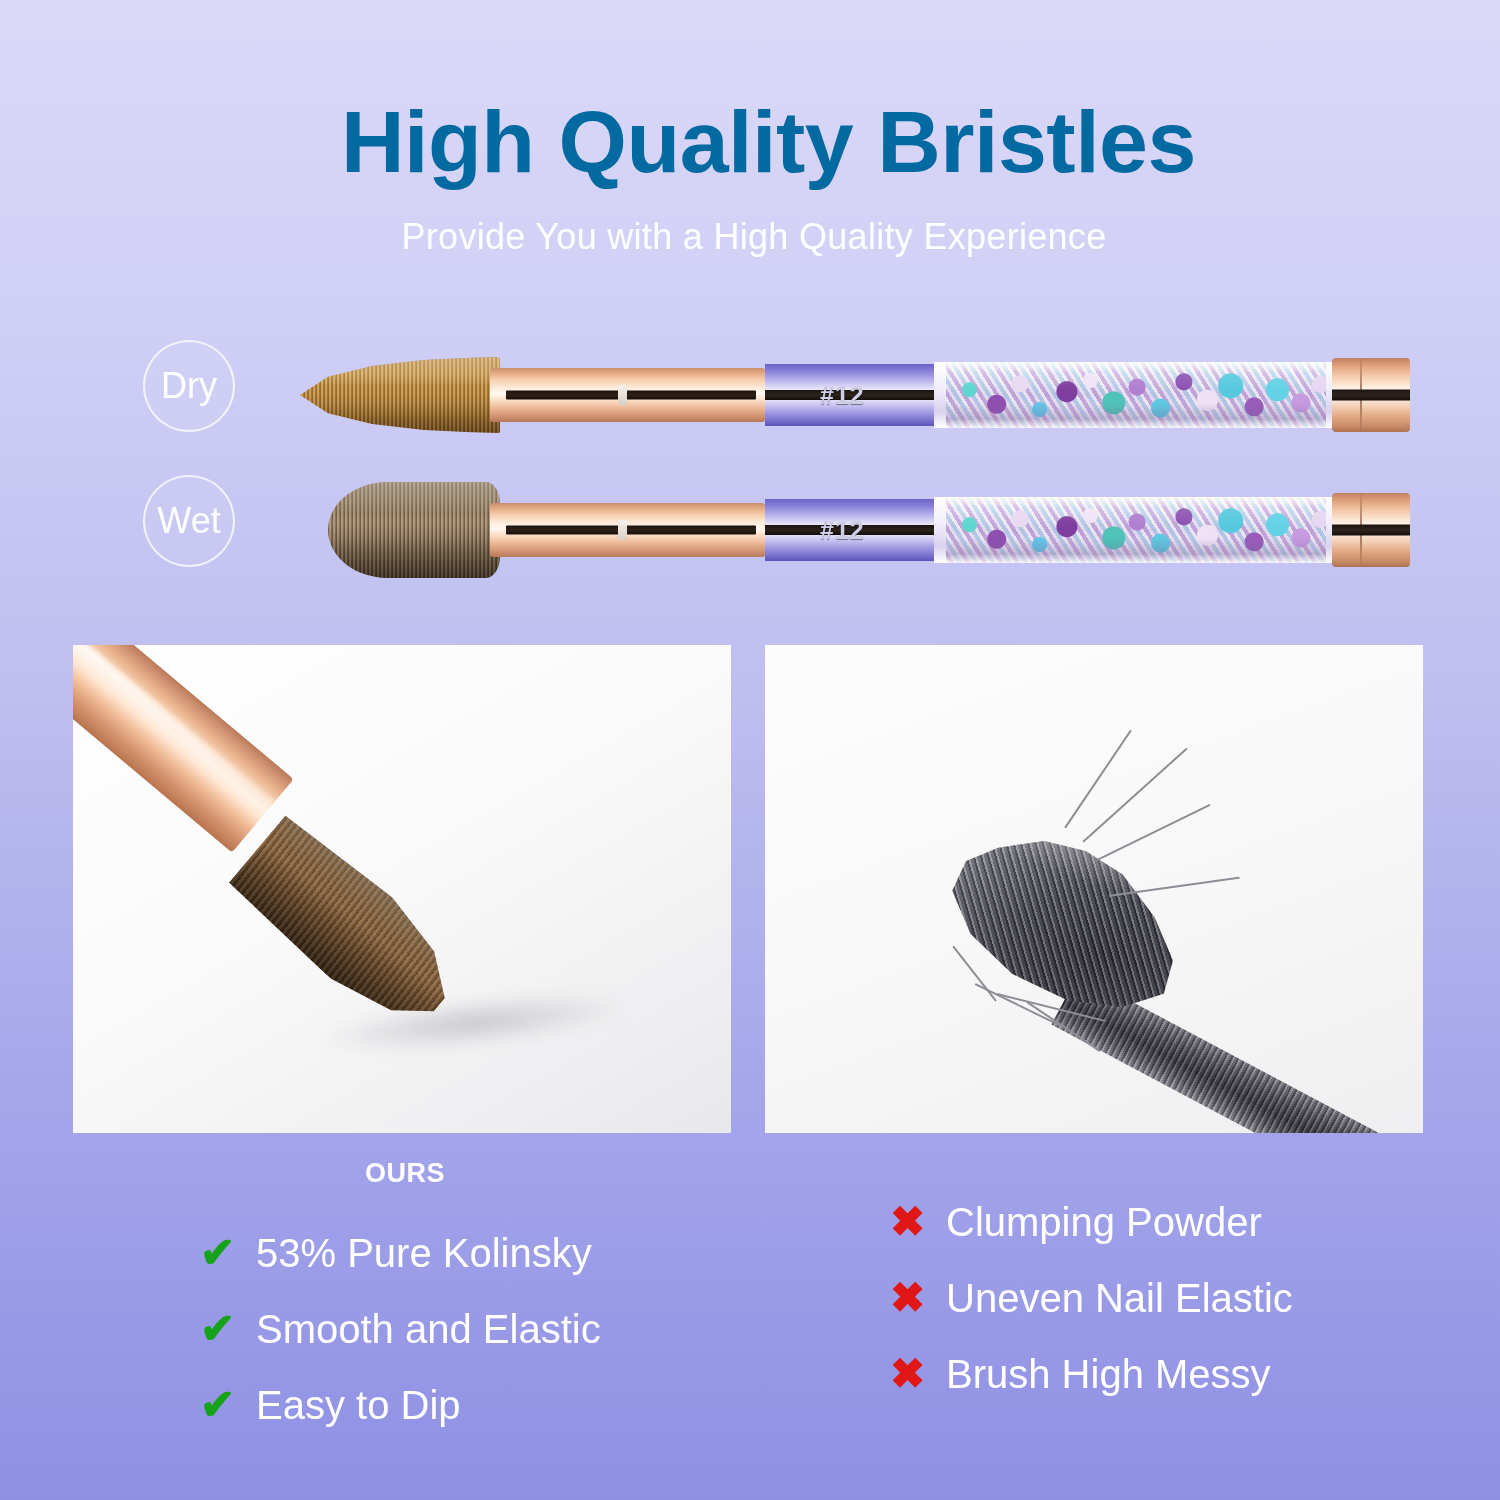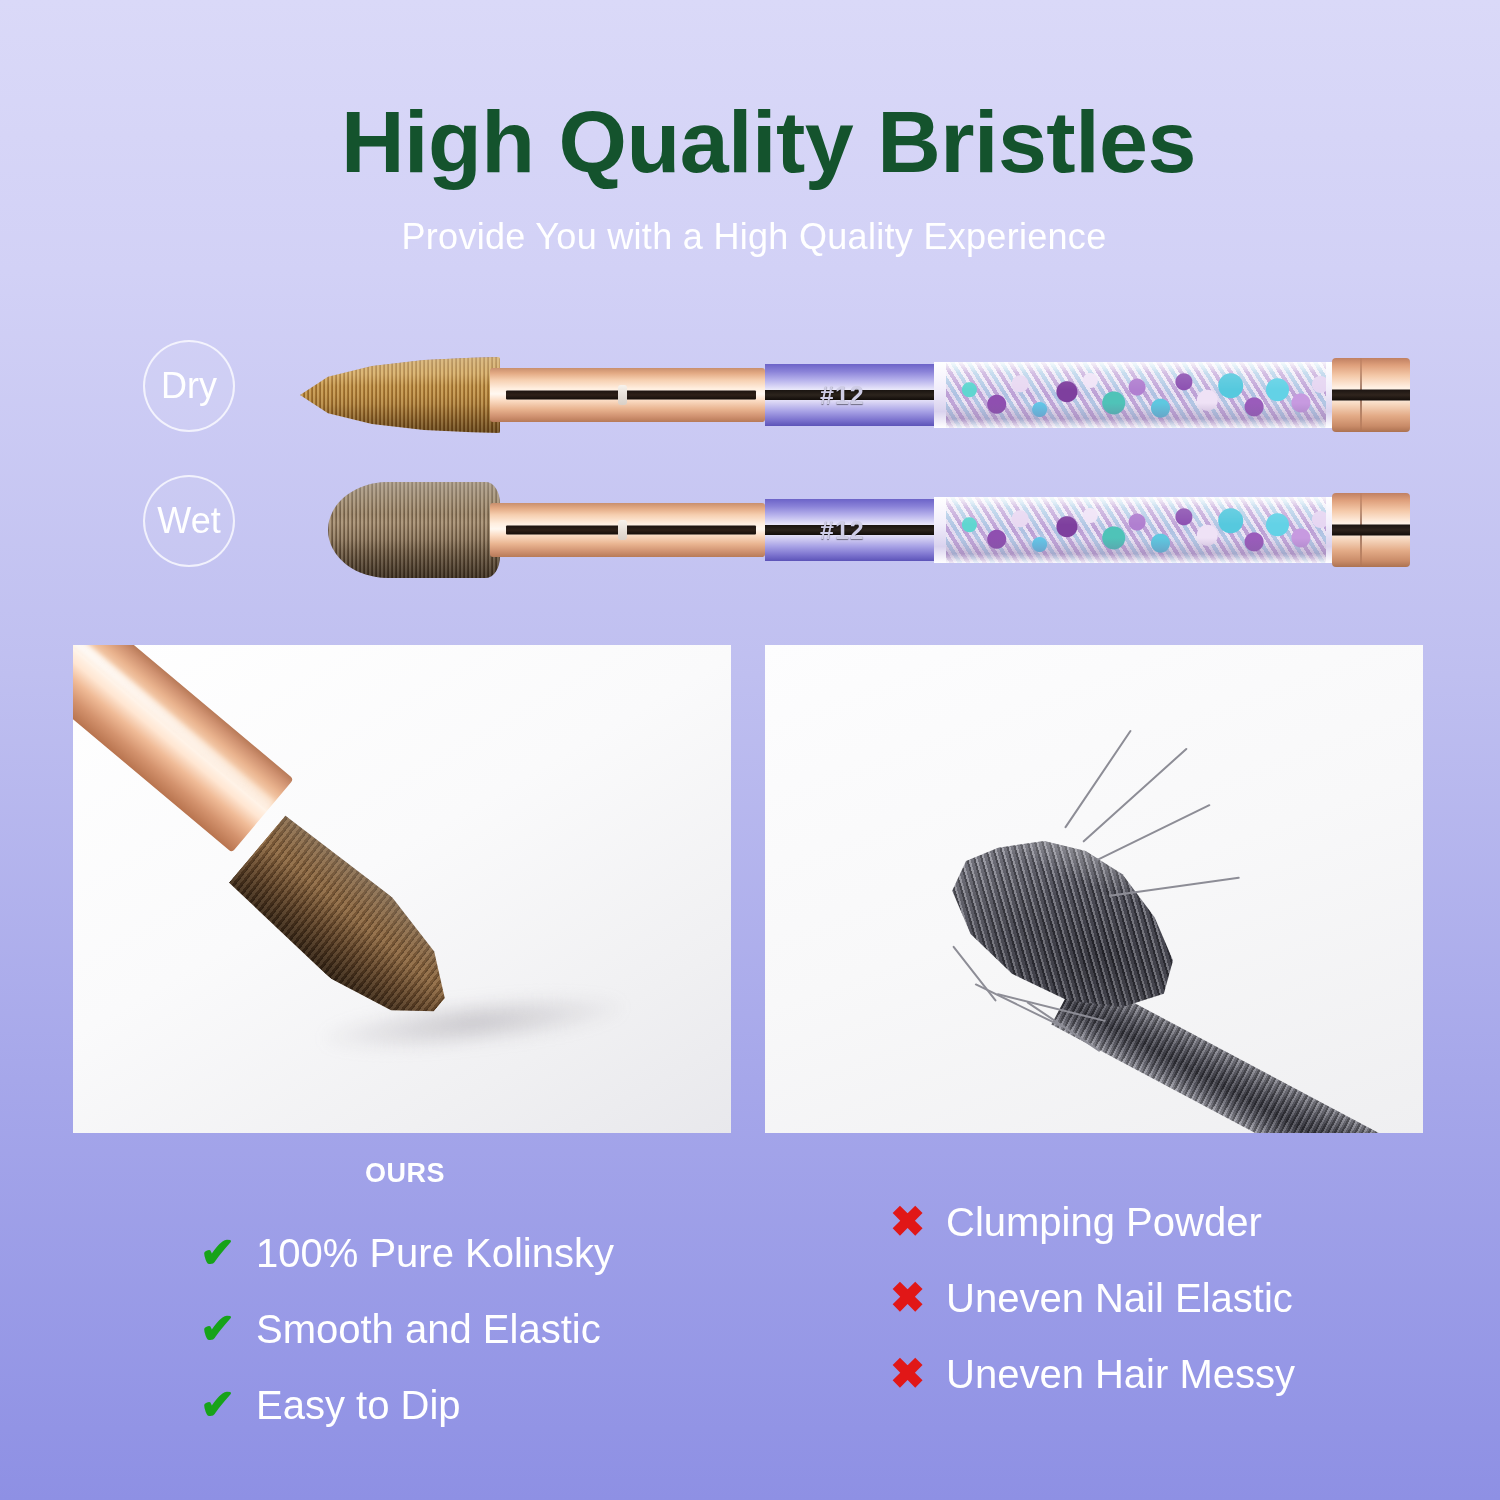--- a/index.html
+++ b/index.html
@@ -10,21 +10,21 @@
     position: relative;
     overflow: hidden;
     -webkit-font-smoothing: antialiased;
   }
 
   
   #header { position:absolute; top:96px; left:0; width:1500px; text-align:center; }
   #title {
     font-size: 88px;
     font-weight: 700;
-    color: #14532d;
+    color: #0369a1;
     letter-spacing: -0.5px;
     line-height: 1.05;
     margin-left: 37px;
   }
   #subtitle {
     margin-top: 28px;
     font-size: 36px;
     font-weight: 400;
     color: #ffffff;
     letter-spacing: 0.3px;
@@ -387,21 +387,21 @@
   <div class="stray" style="left:232px; top:348px; width:112px; height:2px; transform:rotate(14deg);"></div>
   <div class="stray" style="left:262px; top:356px; width:88px; height:2px; transform:rotate(34deg);"></div>
   <div class="stray" style="left:188px; top:300px; width:70px; height:2px; transform:rotate(52deg);"></div>
 </div>
 
 <div class="col" id="col-ours">
   <div class="col-title">OURS</div>
   <div class="items">
     <div class="item">
       <span class="mark ok">✔</span>
-      <span class="item-label">100% Pure Kolinsky</span>
+      <span class="item-label">53% Pure Kolinsky</span>
     </div>
     <div class="item">
       <span class="mark ok">✔</span>
       <span class="item-label">Smooth and Elastic</span>
     </div>
     <div class="item">
       <span class="mark ok">✔</span>
       <span class="item-label">Easy to Dip</span>
     </div>
   </div>
@@ -412,16 +412,16 @@
     <div class="item">
       <span class="mark no">✖</span>
       <span class="item-label">Clumping Powder</span>
     </div>
     <div class="item">
       <span class="mark no">✖</span>
       <span class="item-label">Uneven Nail Elastic</span>
     </div>
     <div class="item">
       <span class="mark no">✖</span>
-      <span class="item-label">Uneven Hair Messy</span>
+      <span class="item-label">Brush High Messy</span>
     </div>
   </div>
 </div>
 
 </body></html>

